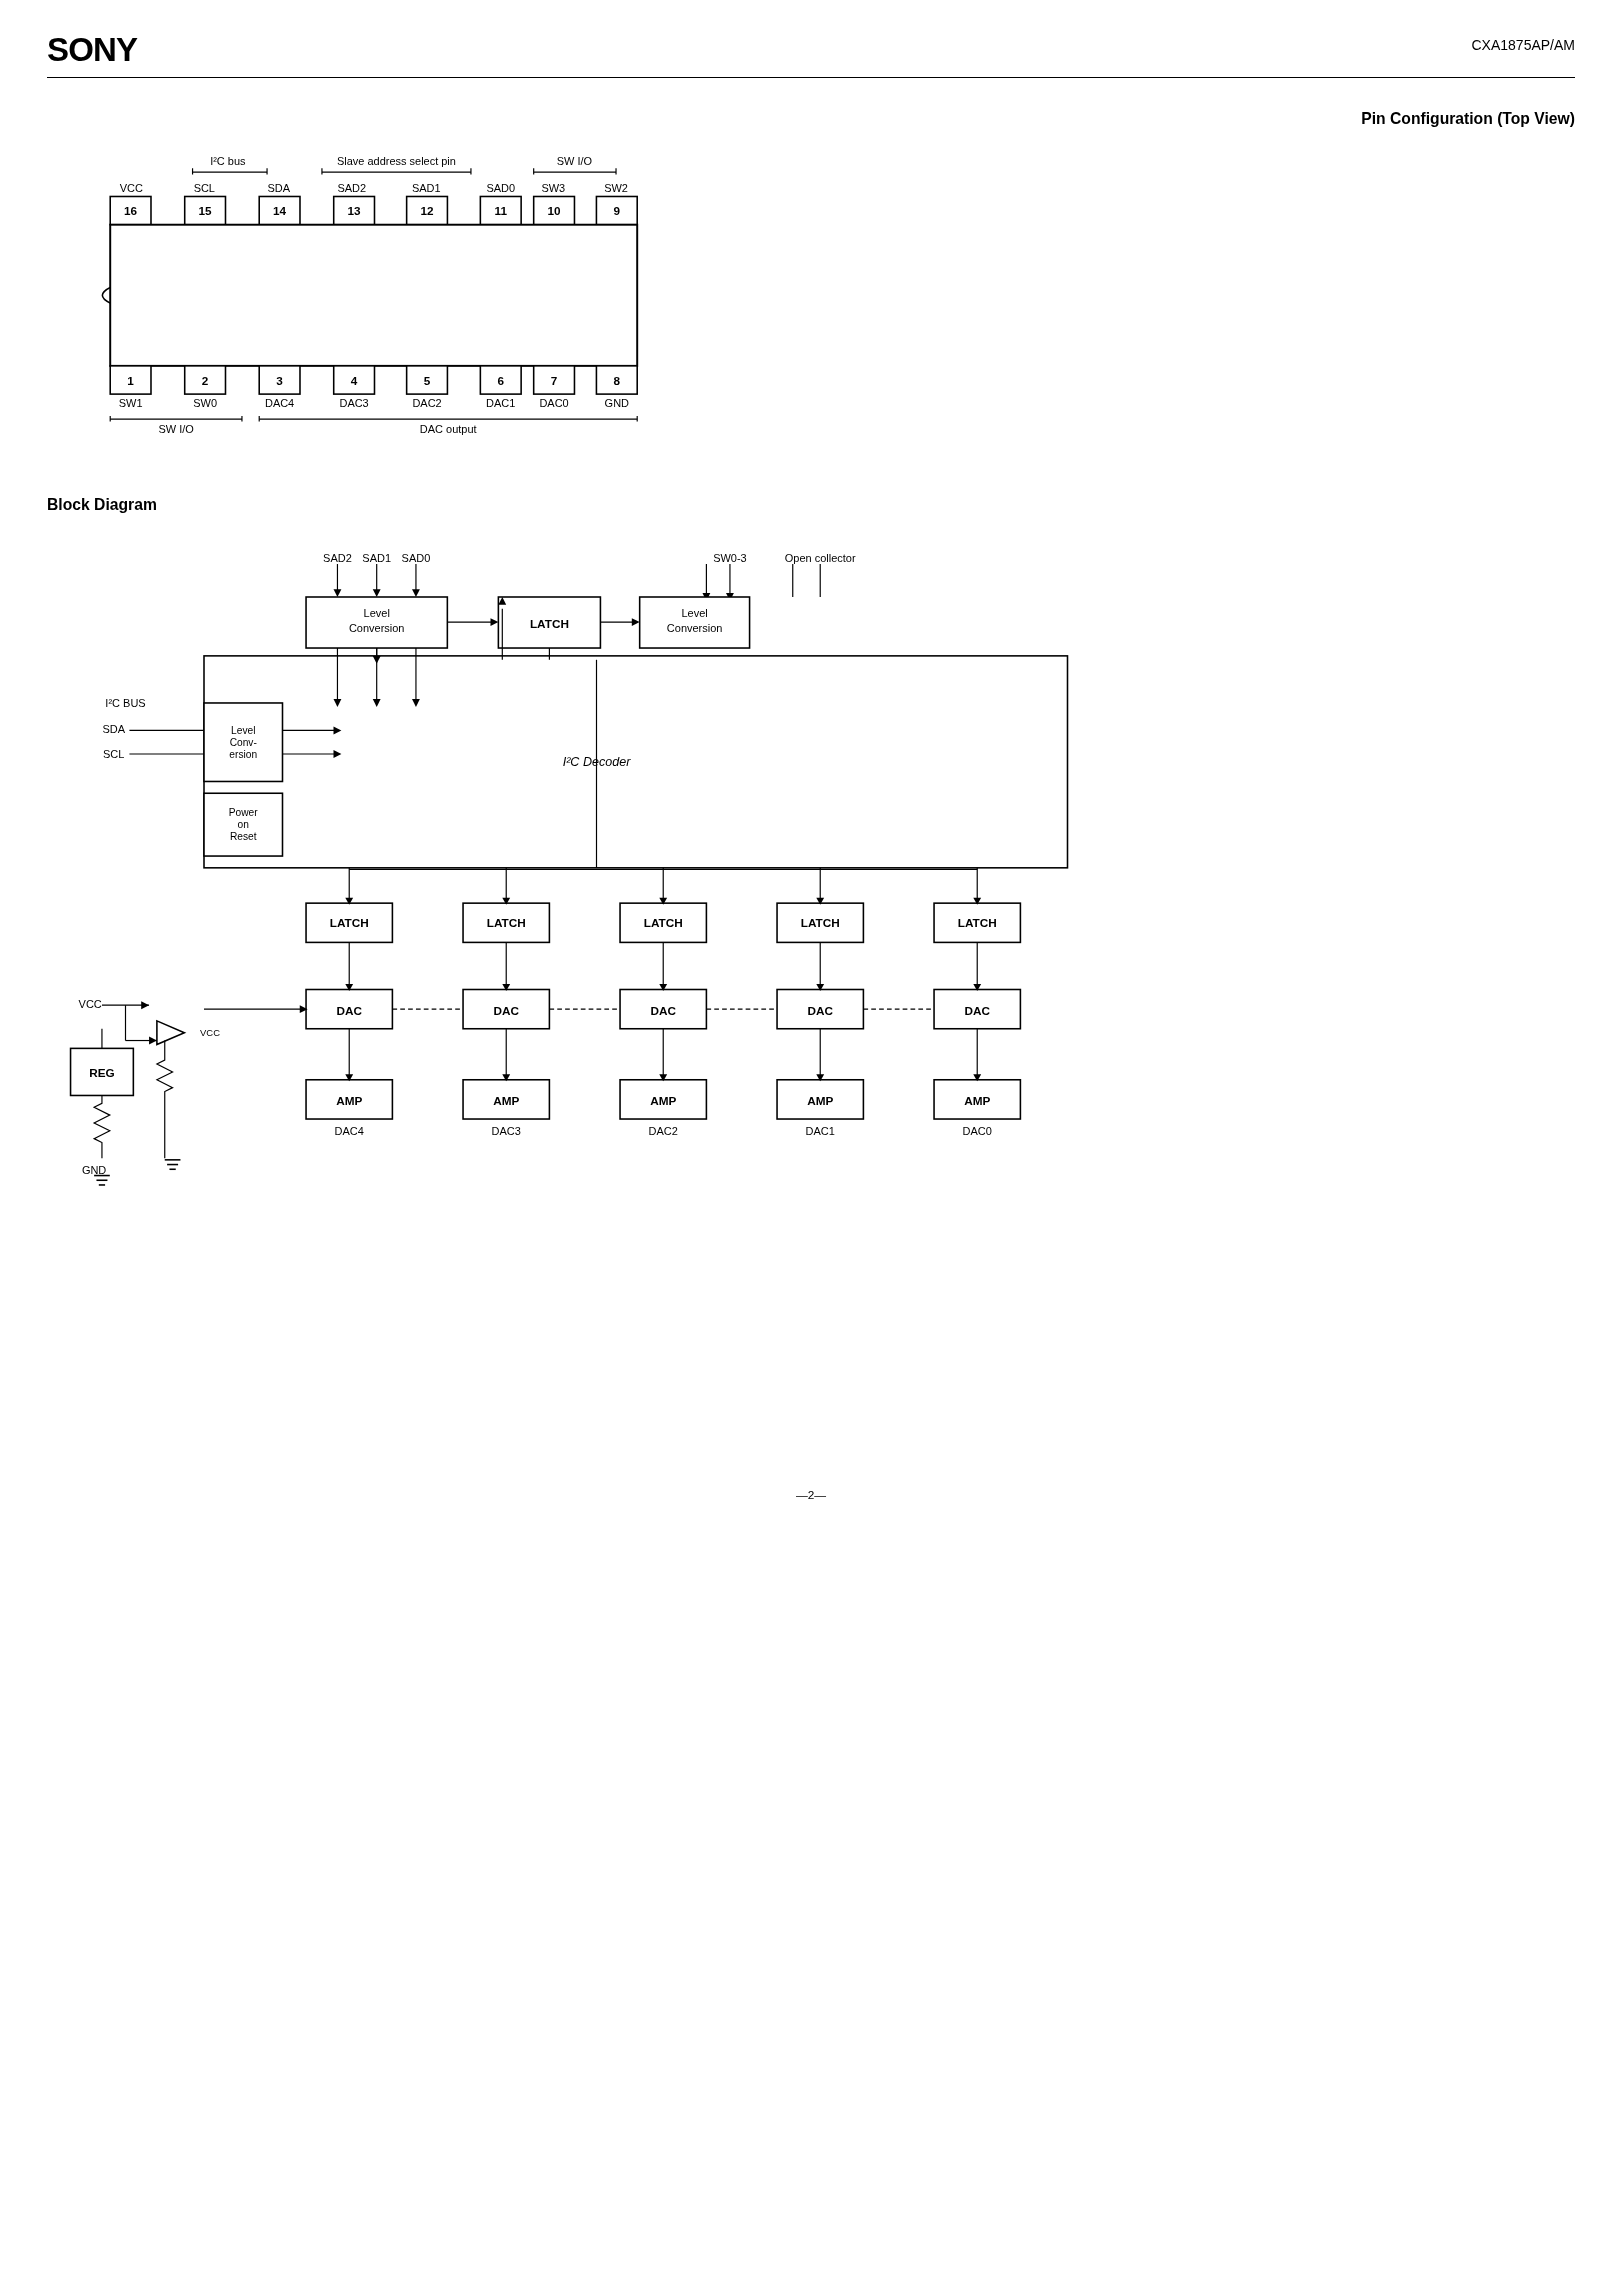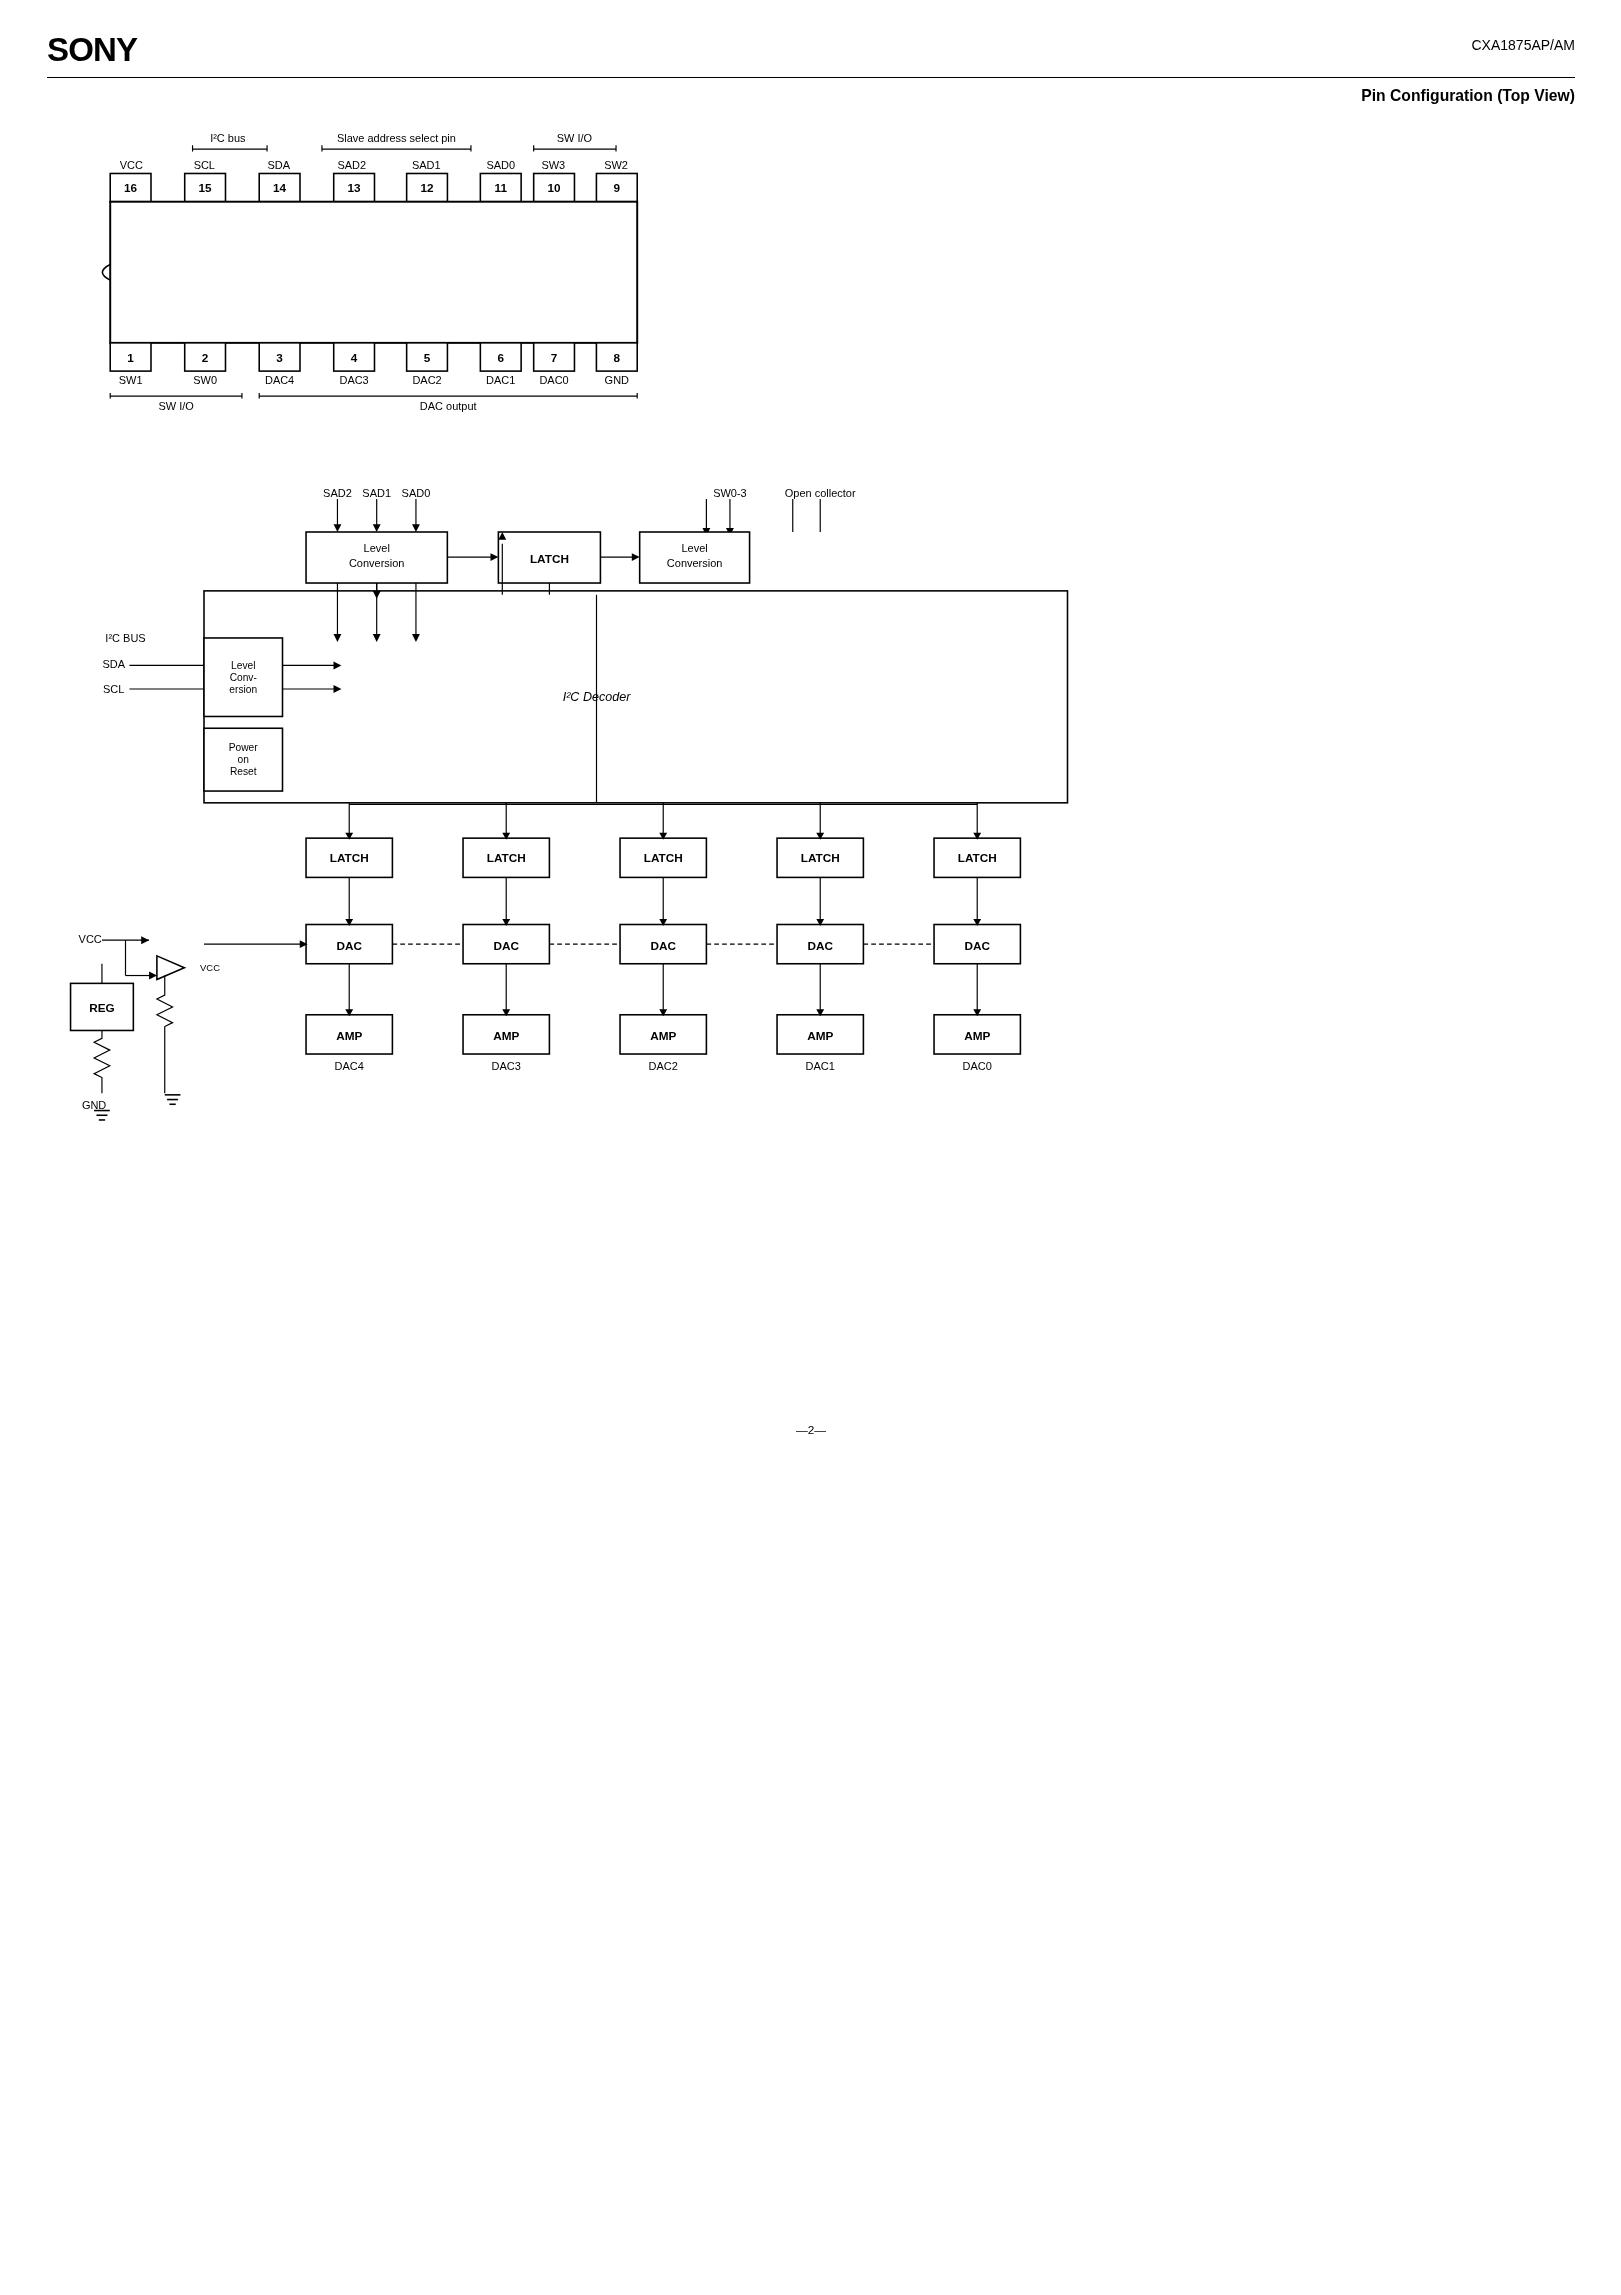--- a/index.html
+++ b/index.html
@@ -13,21 +13,21 @@
       padding: 31px 47px;
     }
 
     
     .header {
       display: flex;
       justify-content: space-between;
       align-items: flex-start;
       border-bottom: 1.6px solid #000;
       padding-bottom: 7.9px;
-      margin-bottom: 9px;
+      margin-bottom: 32px;
     }
     .sony-logo {
       font-size: 33px;
       font-weight: 900;
       font-family: Arial Black, Arial, sans-serif;
       letter-spacing: -0.8px;
     }
     .model-number {
       font-size: 14px;
       font-weight: normal;
@@ -175,20 +175,21 @@
     <text x="164" y="360" font-size="14" text-anchor="middle" font-family="Arial">SW I/O</text>
 
     <line x1="270" y1="338" x2="270" y2="345" stroke="#000" stroke-width="1.5"></line>
     <line x1="270" y1="342" x2="752" y2="342" stroke="#000" stroke-width="1.5"></line>
     <line x1="752" y1="338" x2="752" y2="345" stroke="#000" stroke-width="1.5"></line>
     <text x="511" y="360" font-size="14" text-anchor="middle" font-family="Arial">DAC output</text>
   </svg>
 </div>
 
 <div class="block-diagram-section">
+  <div class="section-title">Block Diagram</div>
 
   <svg class="block-svg" width="1256" height="903" viewBox="0 0 1600 1150" style="font-size:13px">
 
     <text x="370" y="30" font-size="14" text-anchor="middle" font-family="Arial">SAD2</text>
     <text x="420" y="30" font-size="14" text-anchor="middle" font-family="Arial">SAD1</text>
     <text x="470" y="30" font-size="14" text-anchor="middle" font-family="Arial">SAD0</text>
 
     <line x1="370" y1="33" x2="370" y2="70" stroke="#000" stroke-width="1.5"></line>
     <polygon points="365,65 375,65 370,75" fill="#000"></polygon>
     <line x1="420" y1="33" x2="420" y2="70" stroke="#000" stroke-width="1.5"></line>

